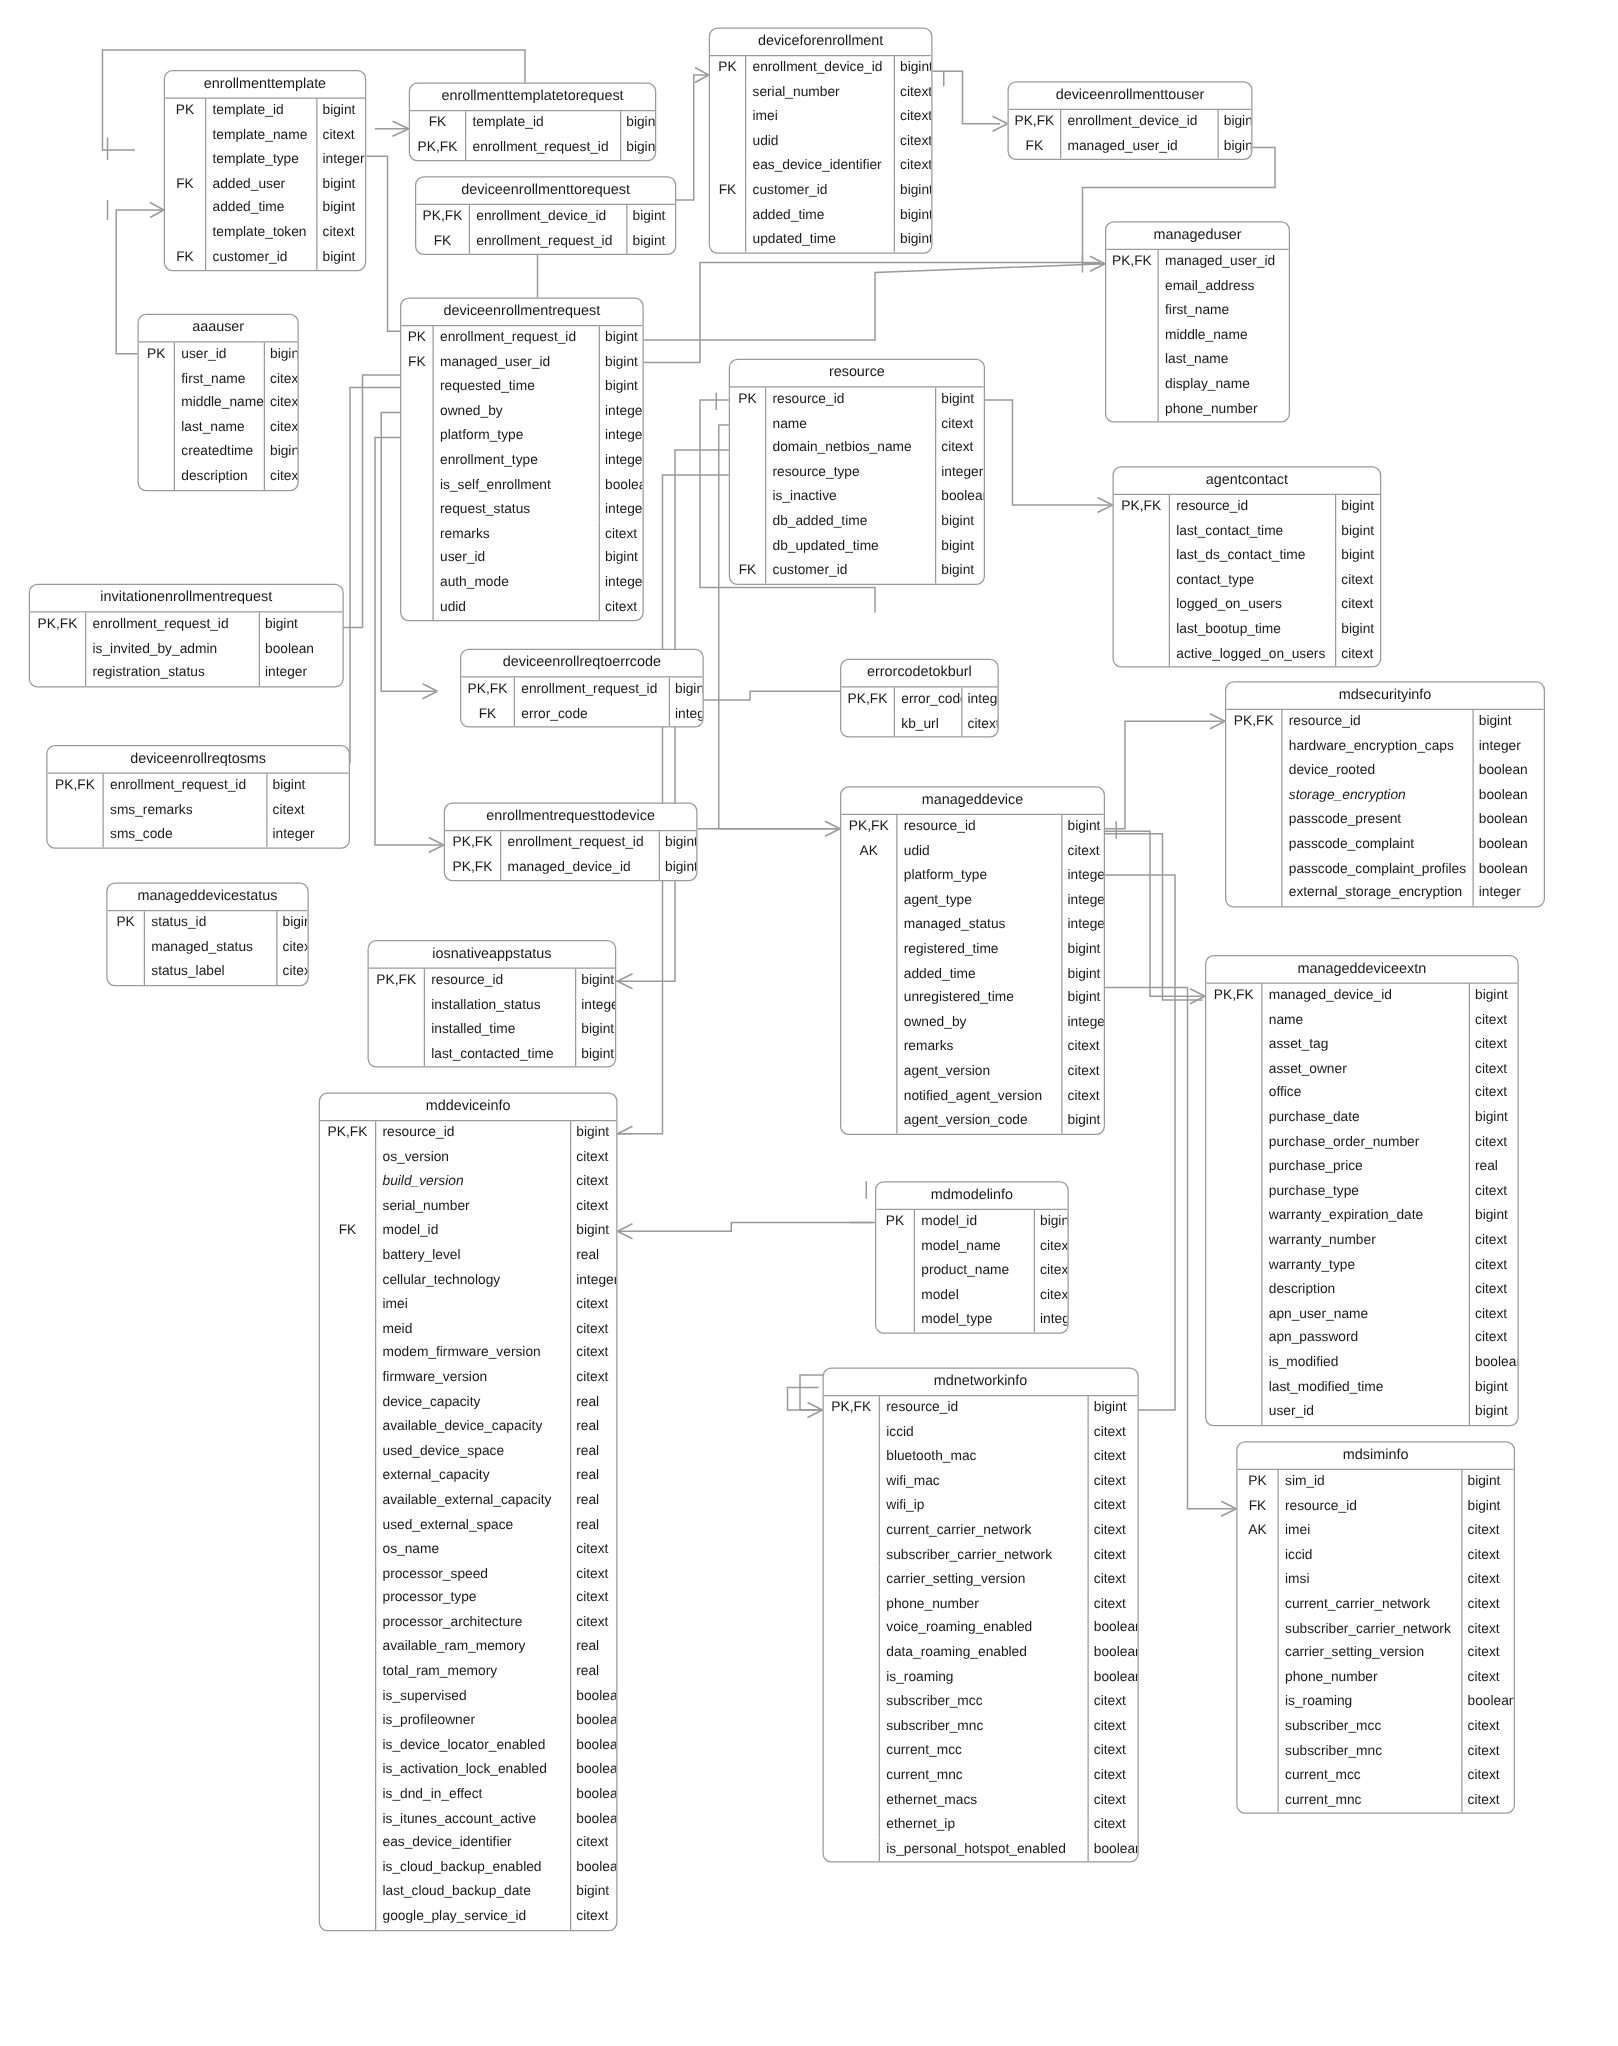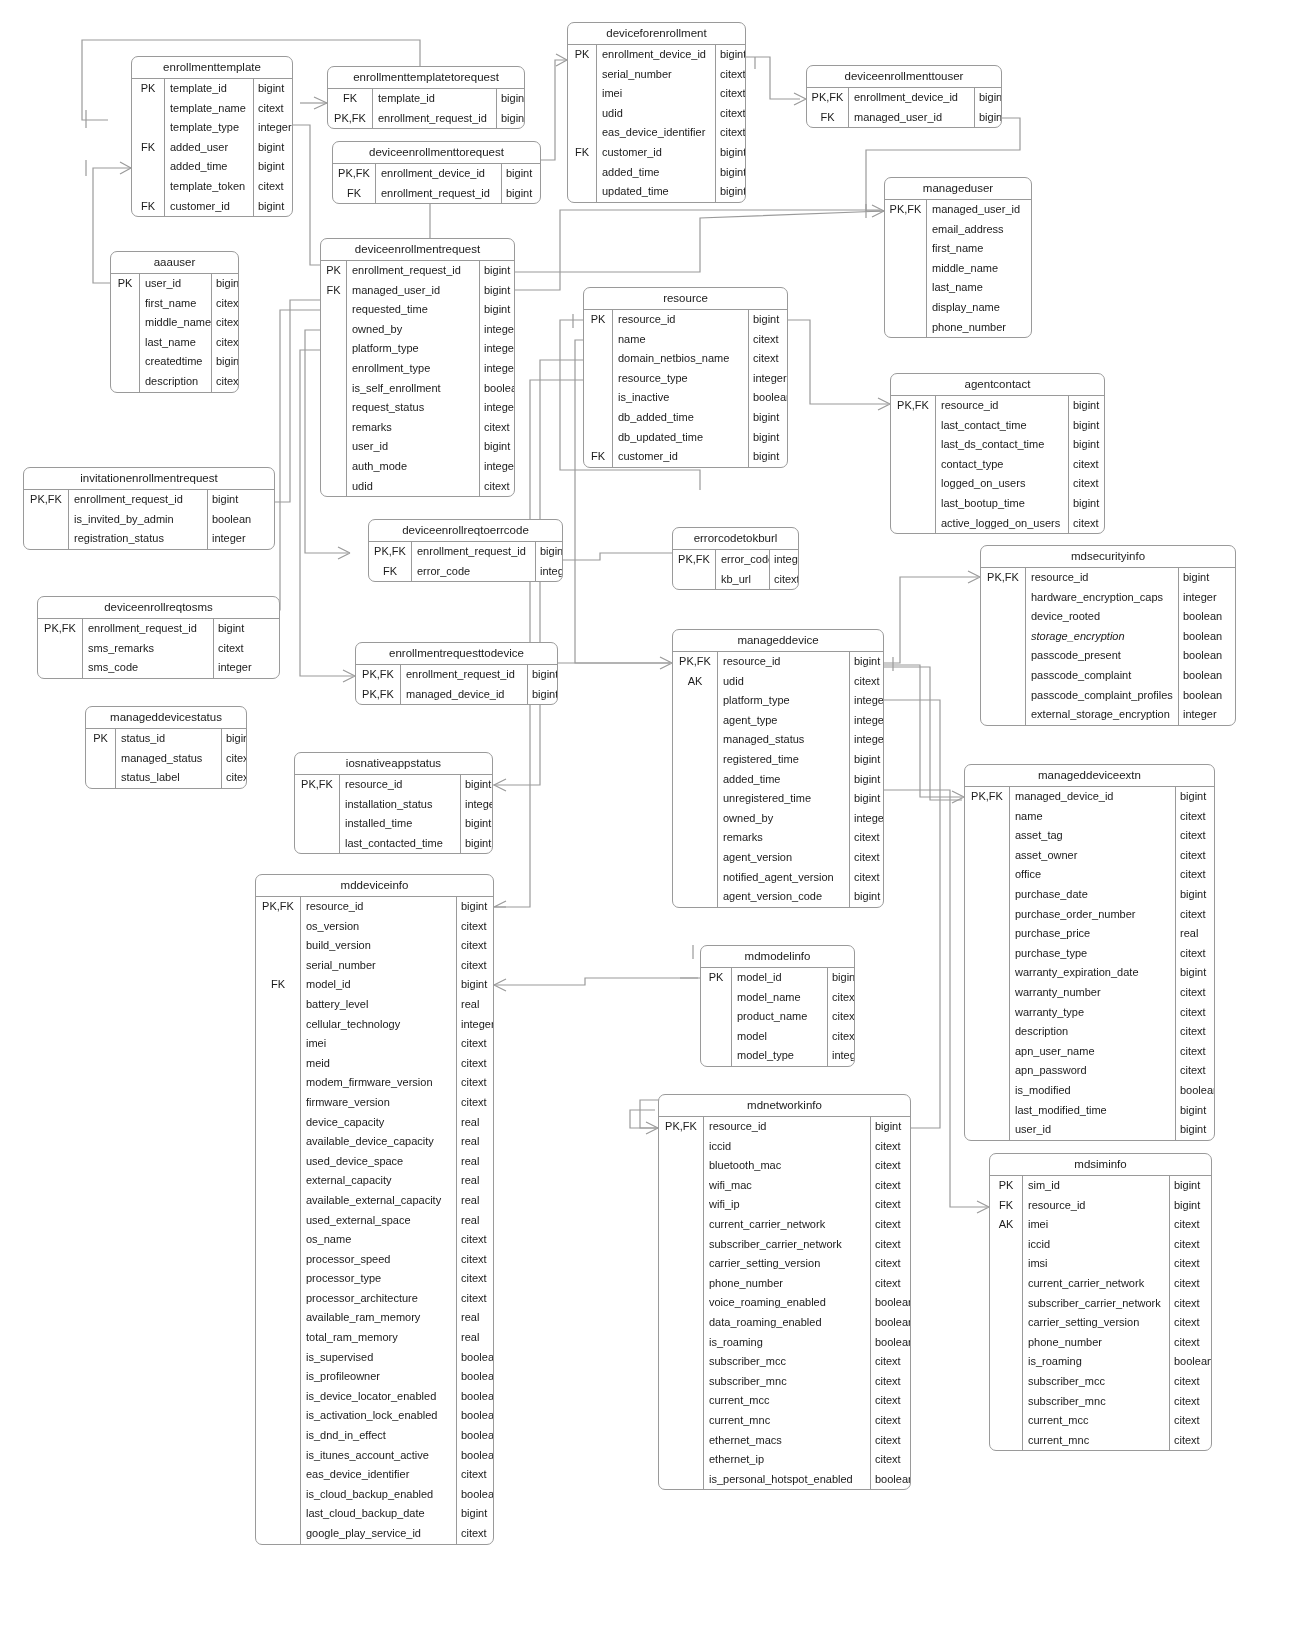--- a/index.html
+++ b/index.html
@@ -815,21 +815,21 @@
             <div class="c-name" style="width: 150px;">resource_id</div>
             <div class="c-type">bigint</div>
           </div>
           <div class="row">
             <div class="c-key" style="width: 44px;"></div>
             <div class="c-name" style="width: 150px;">os_version</div>
             <div class="c-type">citext</div>
           </div>
           <div class="row">
             <div class="c-key" style="width: 44px;"></div>
-            <div class="c-name" style="width: 150px;">build_version</div>
+            <div class="c-name" style="width: 150px; font-style: italic;">build_version</div>
             <div class="c-type">citext</div>
           </div>
           <div class="row">
             <div class="c-key" style="width: 44px;"></div>
             <div class="c-name" style="width: 150px;">serial_number</div>
             <div class="c-type">citext</div>
           </div>
           <div class="row">
             <div class="c-key" style="width: 44px;">FK</div>
             <div class="c-name" style="width: 150px;">model_id</div>

